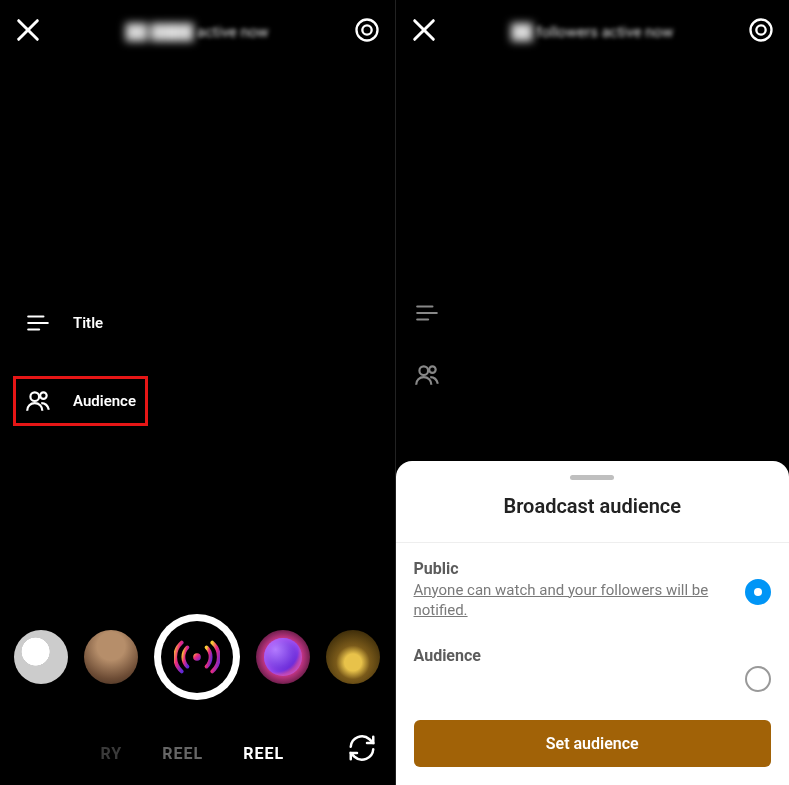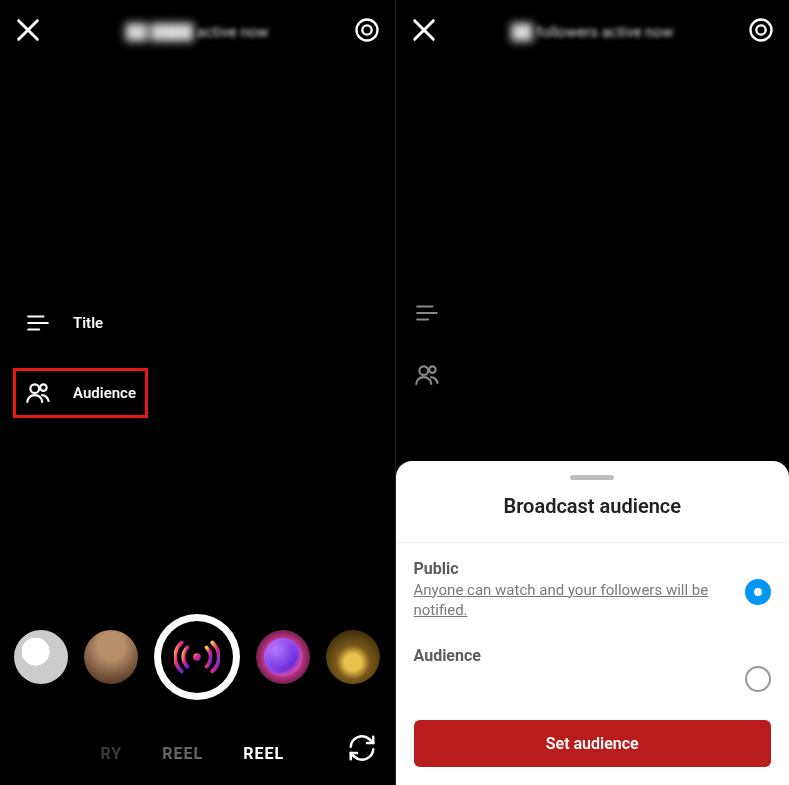--- a/index.html
+++ b/index.html
@@ -40,21 +40,21 @@
   .blur-weak { filter: blur(2px); color:#ddd; }
   .close-x svg, .gear svg { width: 28px; height: 28px; stroke: #fff; }
 
   
   .options {
     position: absolute;
     left: 15px;
     top: 300px;
     display: flex;
     flex-direction: column;
-    gap: 24px;
+    gap: 32px;
   }
   .option-row {
     display: flex;
     align-items: center;
     gap: 22px;
     color: #fff;
     font-size: 15px;
     font-weight: 600;
     padding: 10px 10px;
   }
@@ -203,21 +203,21 @@
   }
   .radio.selected::after {
     content: "";
     position: absolute;
     inset: 7px;
     border-radius: 50%;
     background: #fff;
   }
   .sheet-button {
     margin: 18px 18px 0 18px;
-    background: #b91c1c;
+    background: #a16207;
     color: #fff;
     text-align: center;
     font-size: 16px;
     font-weight: 600;
     padding: 14px 0;
     border-radius: 6px;
   }
 </style>
 </head>
 <body>

